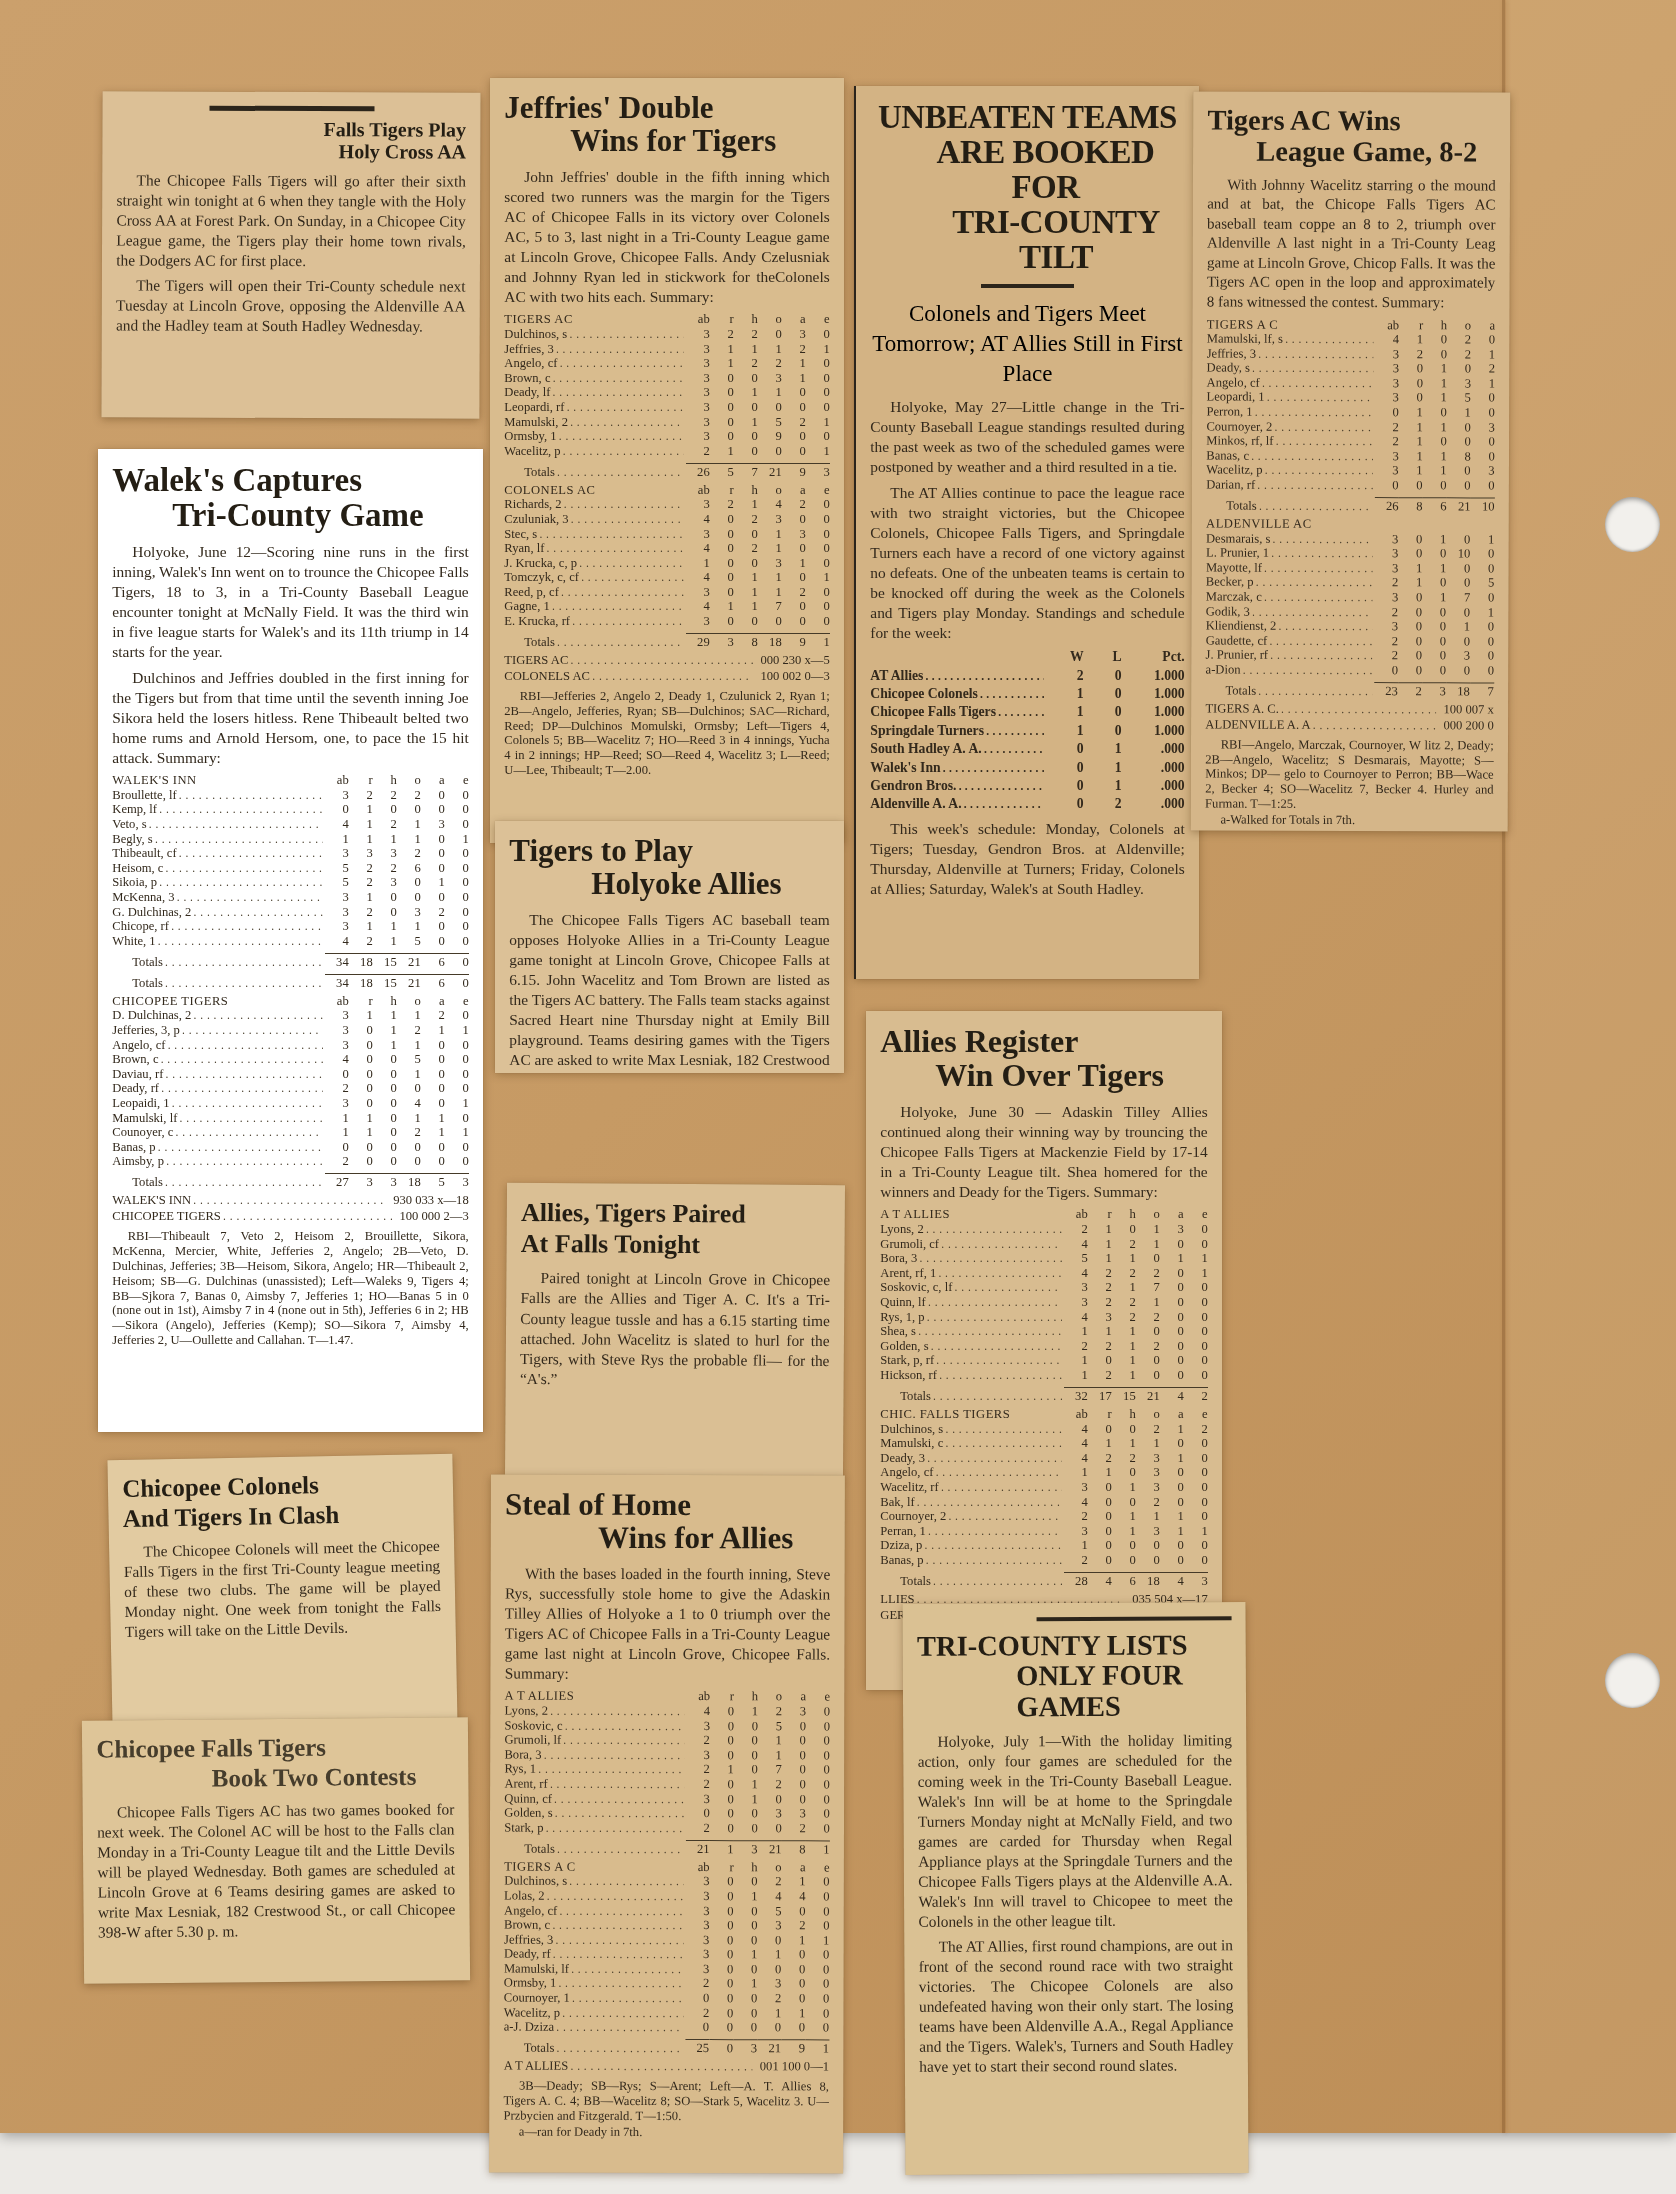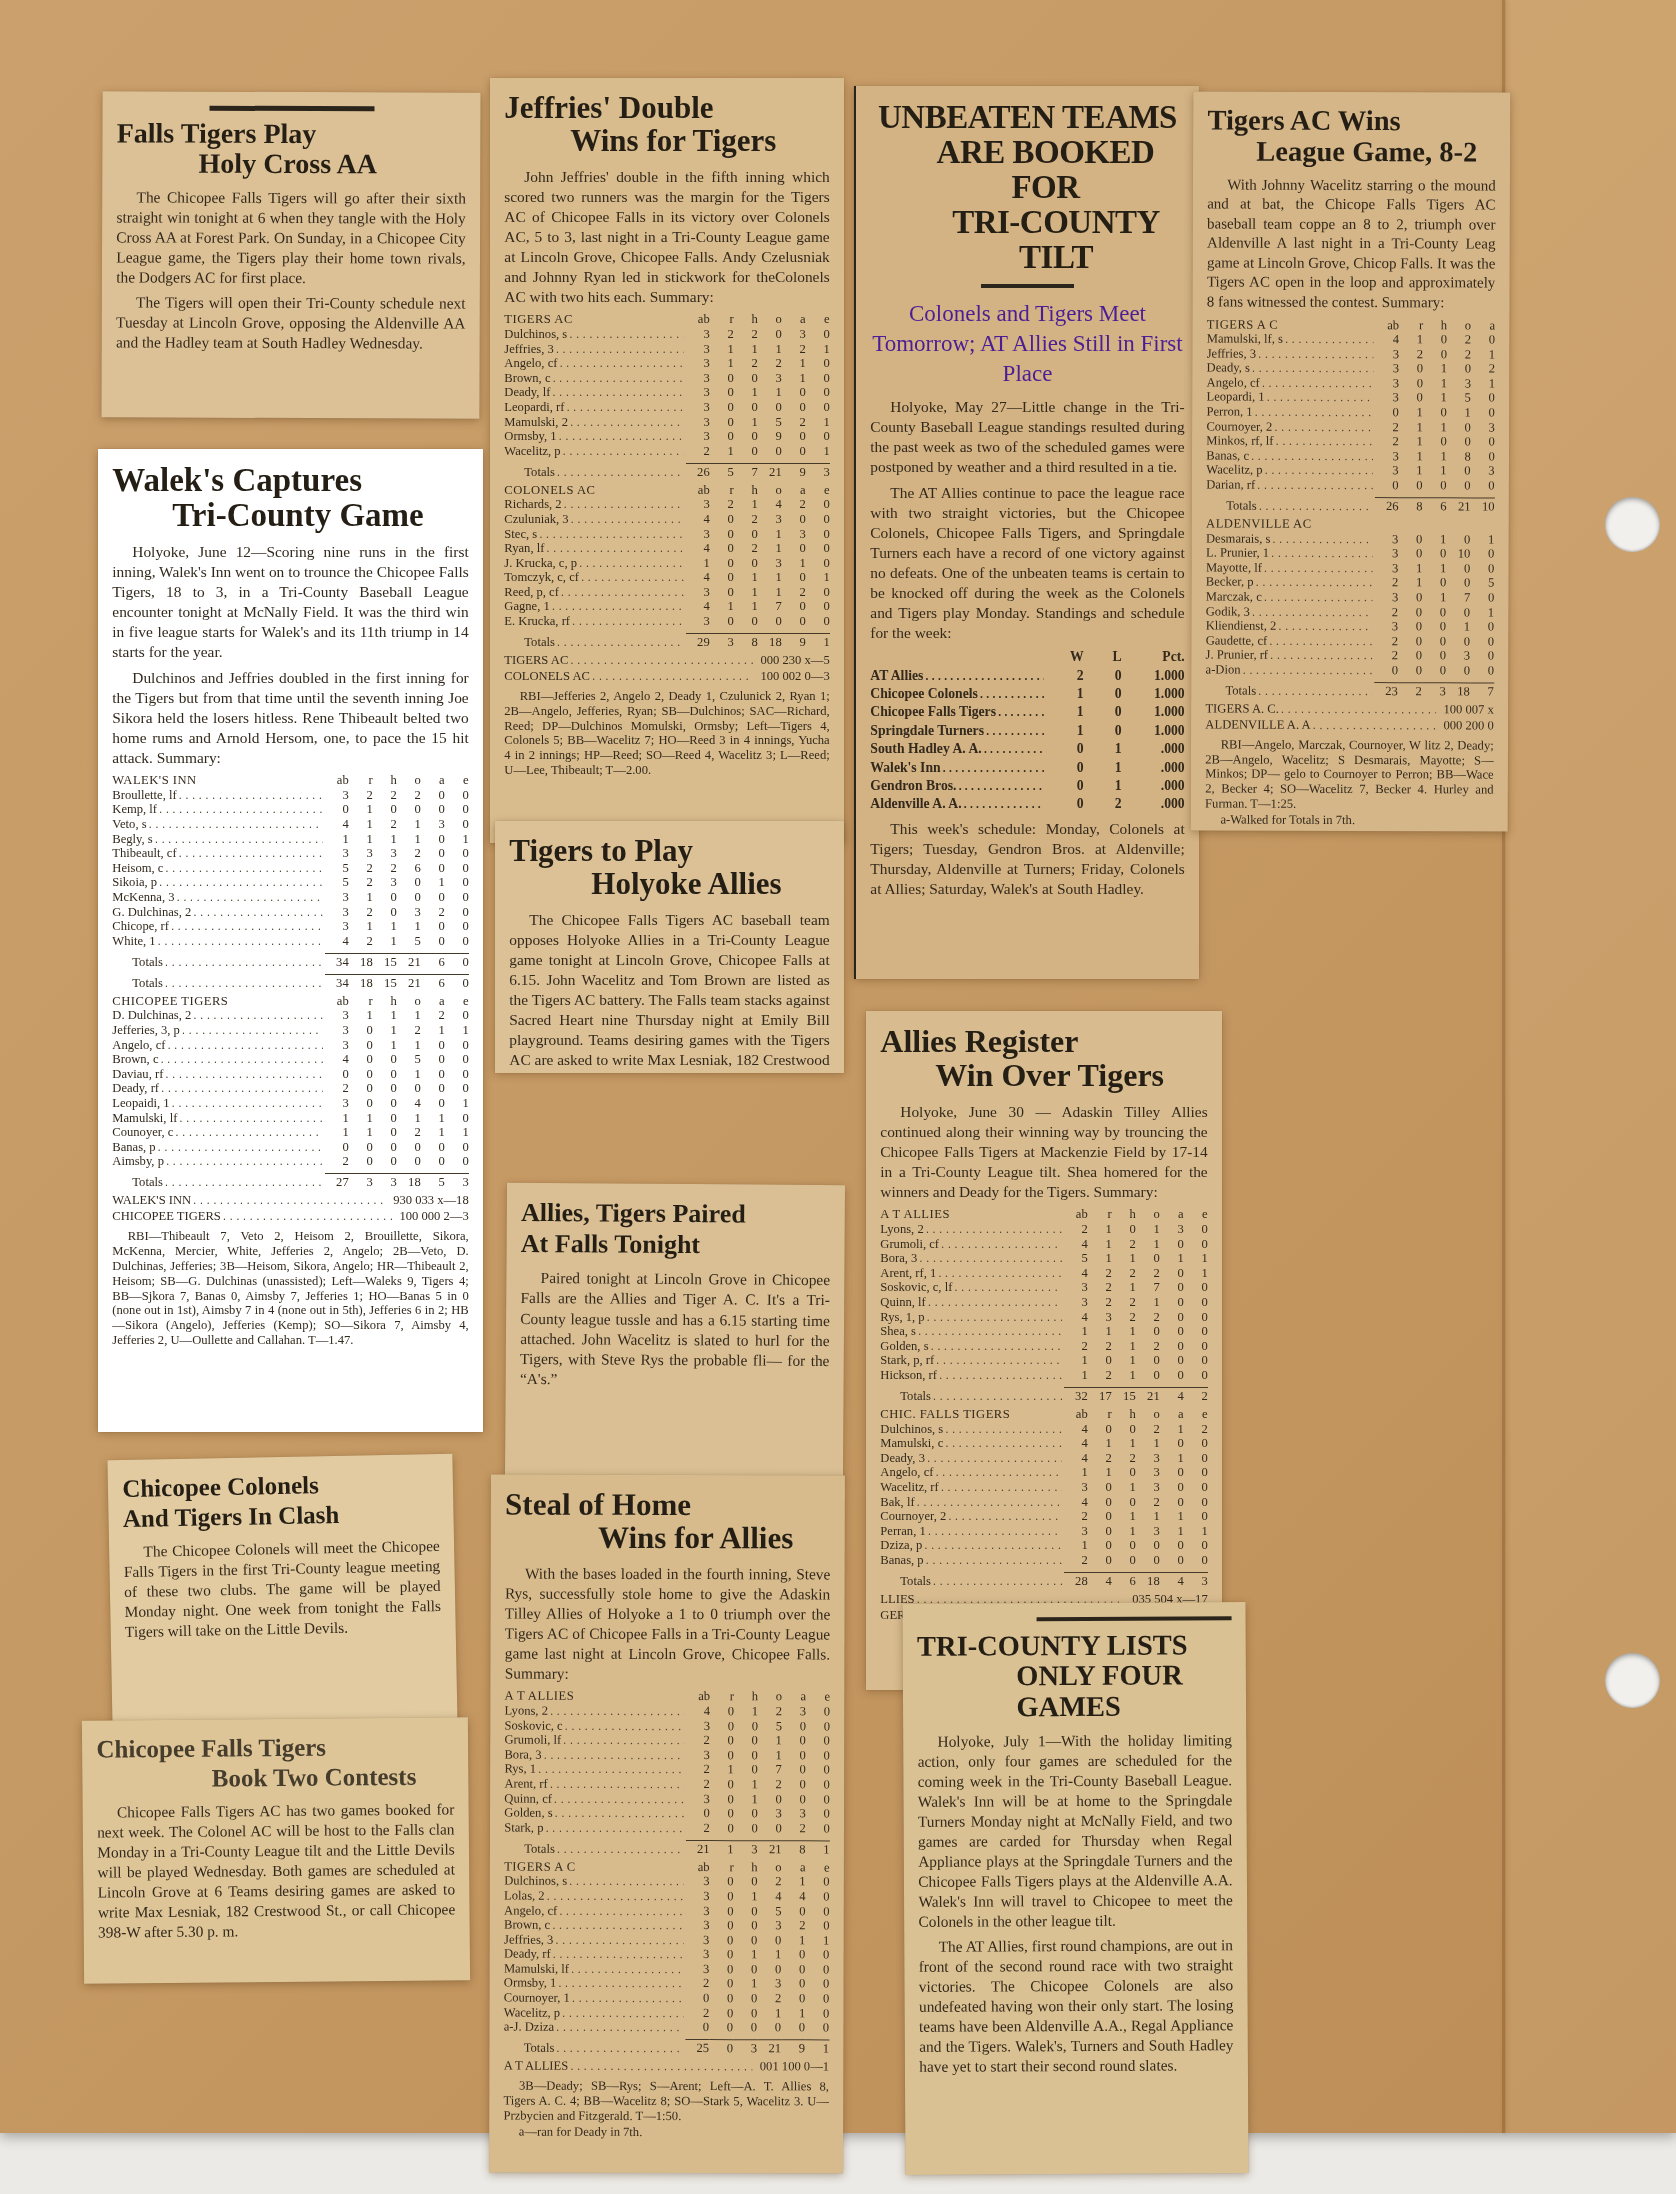--- a/index.html
+++ b/index.html
@@ -19,21 +19,21 @@
   .backing{position:absolute;left:0;top:2133px;width:1676px;height:61px;background:#eceae6;}
 
   .clip{position:absolute;background:#d9bd90;color:#33291c;box-sizing:border-box;
         padding:14.3px 14.3px;overflow:hidden;
         box-shadow:0 2.2px 8.8px rgba(70,40,5,.35),0 0 1.1px rgba(40,20,0,.18);}
   .hd{margin:0 0 8.8px 0;font-weight:bold;color:#241e14;line-height:1.06;}
   .hd span{display:block;}
   .rule-top{height:4.4px;background:#2c251b;width:165px;margin:0 auto 8.8px auto;}
   .top-rule-r{height:3.8px;background:#2c251b;width:62%;margin:0 0 10px auto;}
   .mid-rule{width:93px;height:3.8px;background:#2c251b;margin:8.8px auto 11px auto;}
-  .subhead{font-size:23px;font-weight:normal;text-align:center;line-height:1.3;margin:0 0 8.8px 0;color:#4c1d95;}
+  .subhead{font-size:23px;font-weight:normal;text-align:center;line-height:1.3;margin:0 0 8.8px 0;color:#000000;}
   .body{font-size:15.4px;line-height:1.30;text-align:justify;text-indent:20px;margin:0 0 5.5px 0;}
   .summary{font-size:12.6px;line-height:1.18;text-align:justify;text-indent:15.4px;margin:5.5px 0 0 0;}
   .note{font-size:12.6px;line-height:1.18;text-indent:15.4px;margin:1.1px 0 0 0;}
 
   .bs{margin-top:3.3px;}
   .bs-row{display:flex;align-items:baseline;font-size:12.6px;line-height:1.16;}
   .bs-name{white-space:nowrap;}
   .bs-gap{flex:1 1 auto;}
   .bs-dots{flex:1 1 auto;overflow:hidden;white-space:nowrap;color:#493e2c;min-width:4.4px;margin:0 2.2px;}
   .bs-dots::after{content:"......................................................";letter-spacing:3.8px;font-size:11.5px;}
@@ -48,21 +48,21 @@
   .st{margin:3.3px 0 5.5px 0;}
   .st-row{display:flex;align-items:baseline;font-size:13.7px;font-weight:bold;line-height:1.34;}
   .st-name{white-space:nowrap;}
   .st-gap{flex:1 1 auto;}
   .st-dots{flex:1 1 auto;overflow:hidden;white-space:nowrap;min-width:3.3px;margin:0 2.2px;}
   .st-dots::after{content:"........................................";letter-spacing:3.3px;font-size:11.5px;}
   .st-cell{flex:0 0 38px;text-align:right;}
   .st-cell.pct{flex:0 0 63px;}
 
   #clip-falls{left:102px;top:92px;width:378px;height:326px;background:#dcc096;transform:rotate(.2deg);}
-  #clip-falls .hd{font-size:28px;}  #clip-falls .l2{padding-left:82px;}
+  #clip-falls .hd{font-size:20px;text-align:right;}  #clip-falls .l2{padding-left:82px;}
   #clip-waleks{left:98px;top:449px;width:385px;height:983px;background:#ffffff;}
   #clip-waleks .hd{font-size:33px;} #clip-waleks .l2{padding-left:60px;}
   #clip-clash{left:110px;top:1457px;width:345px;height:273px;background:#e2cba1;transform:rotate(-1.1deg);}
   #clip-clash .hd{font-size:25px;line-height:1.18;}
   #clip-book2{left:83px;top:1719px;width:386px;height:263px;background:#dec598;transform:rotate(-.5deg);}
   #clip-book2 .hd{font-size:25px;color:#463d2c;line-height:1.18;} #clip-book2 .l2{padding-left:115px;}
   #clip-jeffries{left:490px;top:78px;width:354px;height:765px;background:#d9bc8e;}
   #clip-jeffries .hd{font-size:31px;} #clip-jeffries .l2{padding-left:66px;}
   #clip-playallies{left:495px;top:821px;width:349px;height:252px;background:#dcc197;}
   #clip-playallies .hd{font-size:31px;} #clip-playallies .l2{padding-left:82px;}

